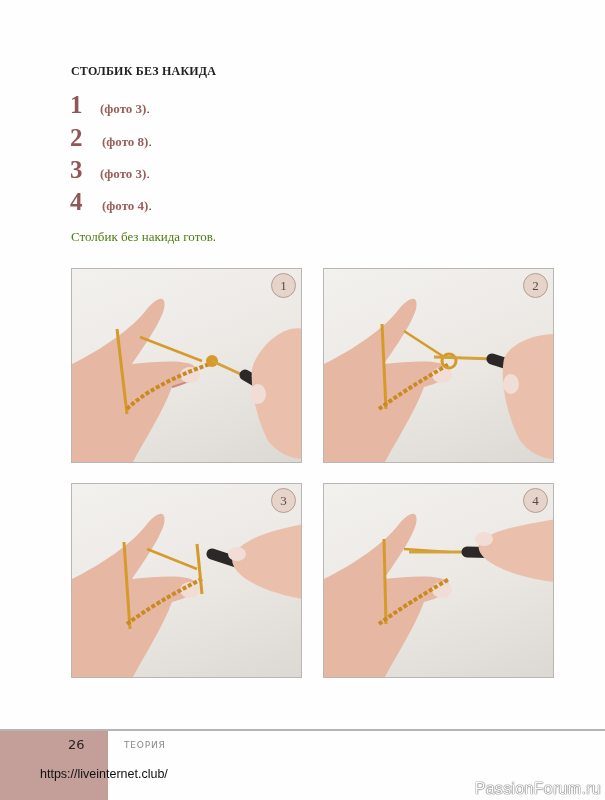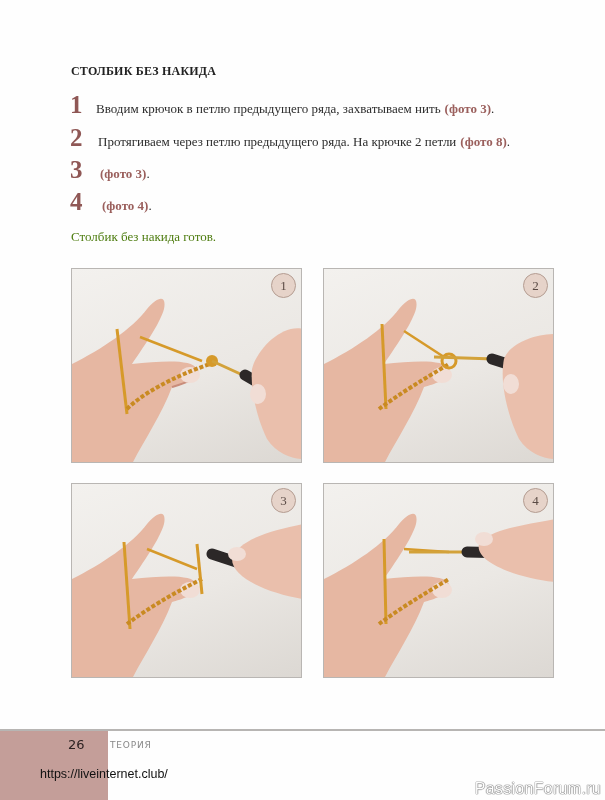--- a/index.html
+++ b/index.html
@@ -43,47 +43,45 @@
     position: absolute; left: 0; top: 729px; width: 605px; height: 2px; background: #b7b5b3;
   }
   .footer-block {
     position: absolute; left: 0; top: 731px; width: 108px; height: 69px; background: #c49e99;
   }
   .page-num {
     position: absolute; left: 68px; top: 737px; font-family: "DejaVu Sans", sans-serif;
     font-size: 13px; color: #2d2222;
   }
   .section {
-    position: absolute; left: 110px; top: 740px; font-family: "DejaVu Sans", sans-serif;
+    position: absolute; left: 124px; top: 740px; font-family: "DejaVu Sans", sans-serif;
     font-size: 9px; letter-spacing: 0.8px; color: #888;
   }
   .watermark-left {
     position: absolute; left: 40px; top: 767px; font-family: "Liberation Sans", sans-serif;
     font-size: 12.5px; color: #111;
   }
   .watermark-right {
     position: absolute; right: 4px; top: 780px; font-family: "Liberation Sans", sans-serif;
     font-size: 16px; color: #fff; letter-spacing: 0.3px;
     text-shadow: 0 0 1px #666, 0 0 1px #666, 0 0 1px #666;
   }
 </style>
 </head>
 <body>
 
 <div class="title">СТОЛБИК БЕЗ НАКИДА</div>
 
 <div class="step" style="top:91px;">
   <span class="num">1</span>
-  <span class="text">Вводим крючок в петлю предыдущего ряда, захватываем нить</span>
   <span class="ref">(фото 3)</span>
   <span class="dot">.</span>
 </div>
 <div class="step" style="top:124px;">
   <span class="num" style="width:28px">2</span>
-  <span class="text">Протягиваем через петлю предыдущего ряда. На крючке 2 петли</span>
   <span class="ref">(фото 8)</span>
   <span class="dot">.</span>
 </div>
 <div class="step" style="top:156px;">
   <span class="num">3</span>
   <span class="ref">(фото 3)</span>
   <span class="dot">.</span>
 </div>
 <div class="step" style="top:188px;">
   <span class="num" style="width:28px">4</span>

